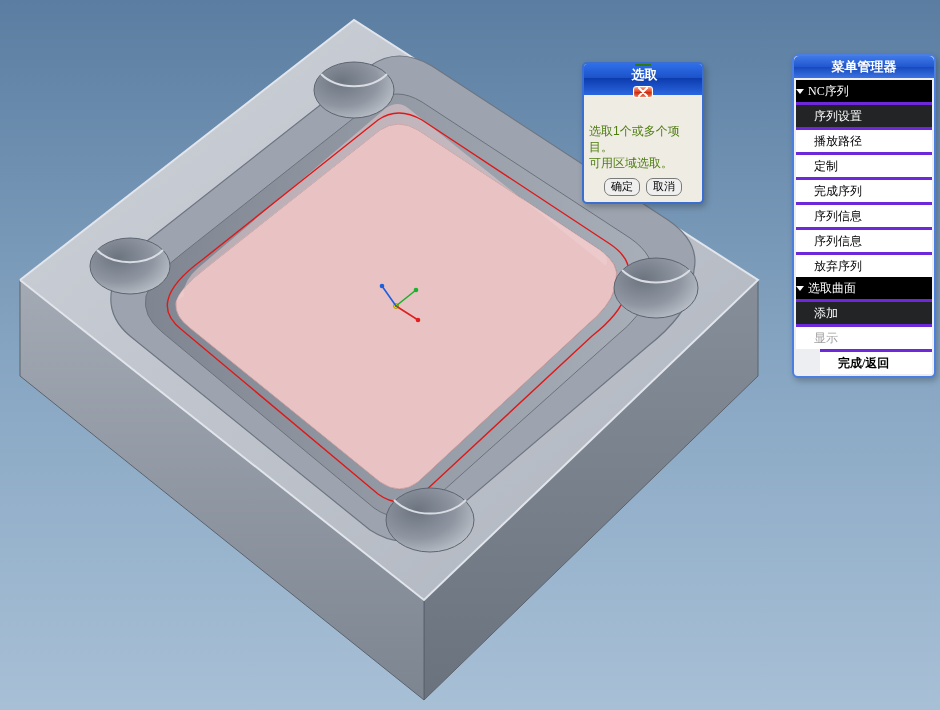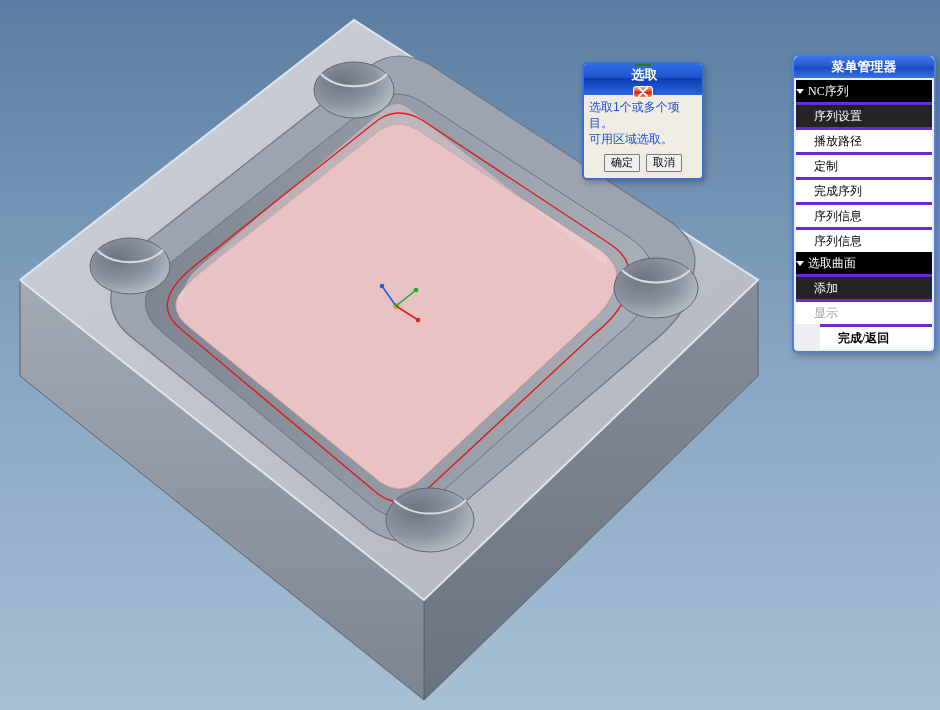--- a/index.html
+++ b/index.html
@@ -48,33 +48,33 @@
     width: 18px; height: 16px;
     margin: 2px 3px 0 0;
     background: linear-gradient(to bottom,#ff9a7a,#e63a1d 50%,#c82808 51%,#ef6a47);
     border: 1px solid #fff; border-radius: 3px;
     display:flex;align-items:center;justify-content:center;
     box-shadow: inset 0 0 2px rgba(255,255,255,.6);
   }
   .dialog-close svg { display:block; }
   .dialog-body {
     padding: 4px 5px 2px 5px;
-    color: #1d4ed8; line-height: 1.35;
+    color: #4d7c0f; line-height: 1.35; margin-top: 24px;
   }
   .dialog-buttons {
     display: flex; justify-content: center; gap: 6px;
     padding: 4px 0 6px 0;
   }
   .winbtn {
     font-size: 11px;
     padding: 0px 6px;
     height: 18px;
     background: #efefef;
     border: 1px solid #7a7a7a;
-    border-radius: 1px;
+    border-radius: 7px;
     box-shadow: inset 0 0 1px #fff;
     cursor: default;
   }
 
   
   .menu-manager {
     position: absolute;
     left: 792px; top: 54px;
     width: 136px;
     border: 2px solid #4a7ee0;
@@ -271,20 +271,21 @@
   <div class="mm-section">
     <span class="tri"></span>
     <span>NC序列</span>
   </div>
   <div class="mm-item selected">序列设置</div>
   <div class="mm-item">播放路径</div>
   <div class="mm-item">定制</div>
   <div class="mm-item">完成序列</div>
   <div class="mm-item">序列信息</div>
   <div class="mm-item">序列信息</div>
+  <div class="mm-item">放弃序列</div>
 
   <div class="mm-section">
     <span class="tri"></span>
     <span>选取曲面</span>
   </div>
   <div class="mm-item selected">添加</div>
   <div class="mm-item disabled">显示</div>
   <div class="mm-item bold">完成/返回</div>
 </div>
 

